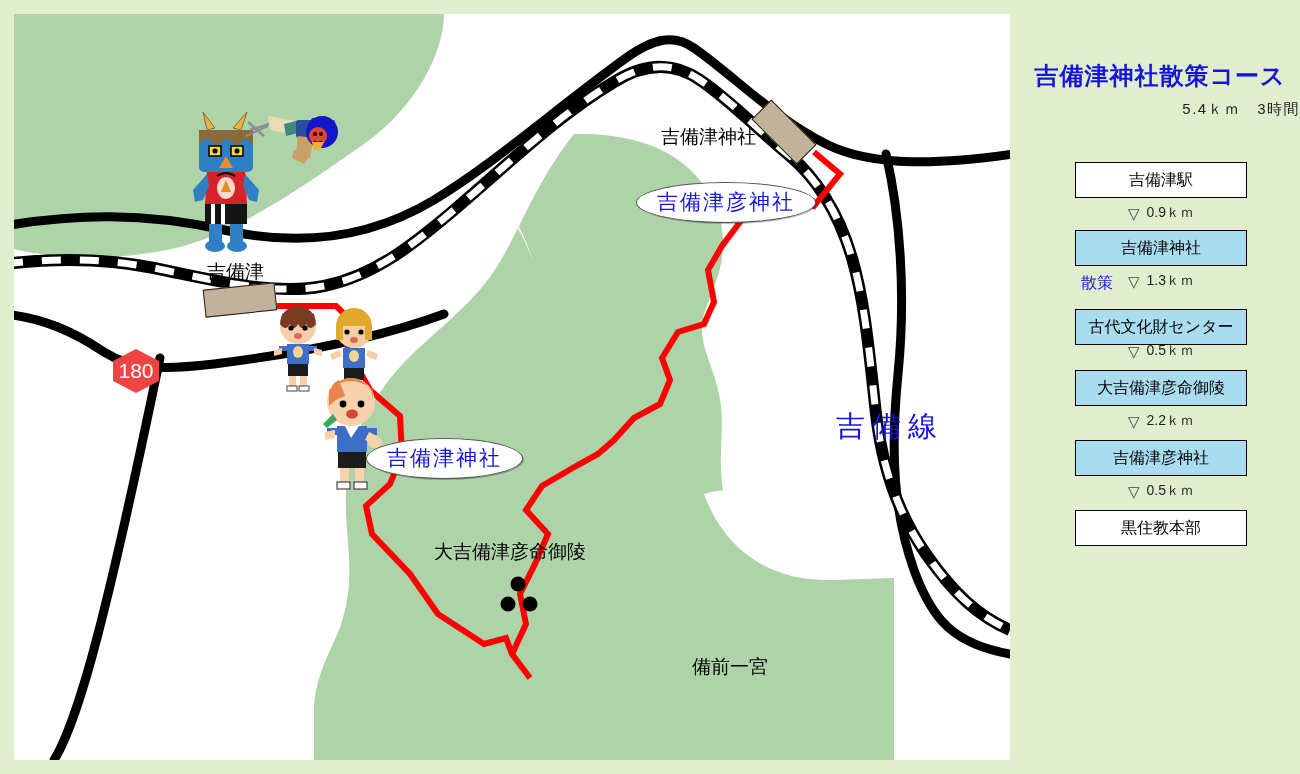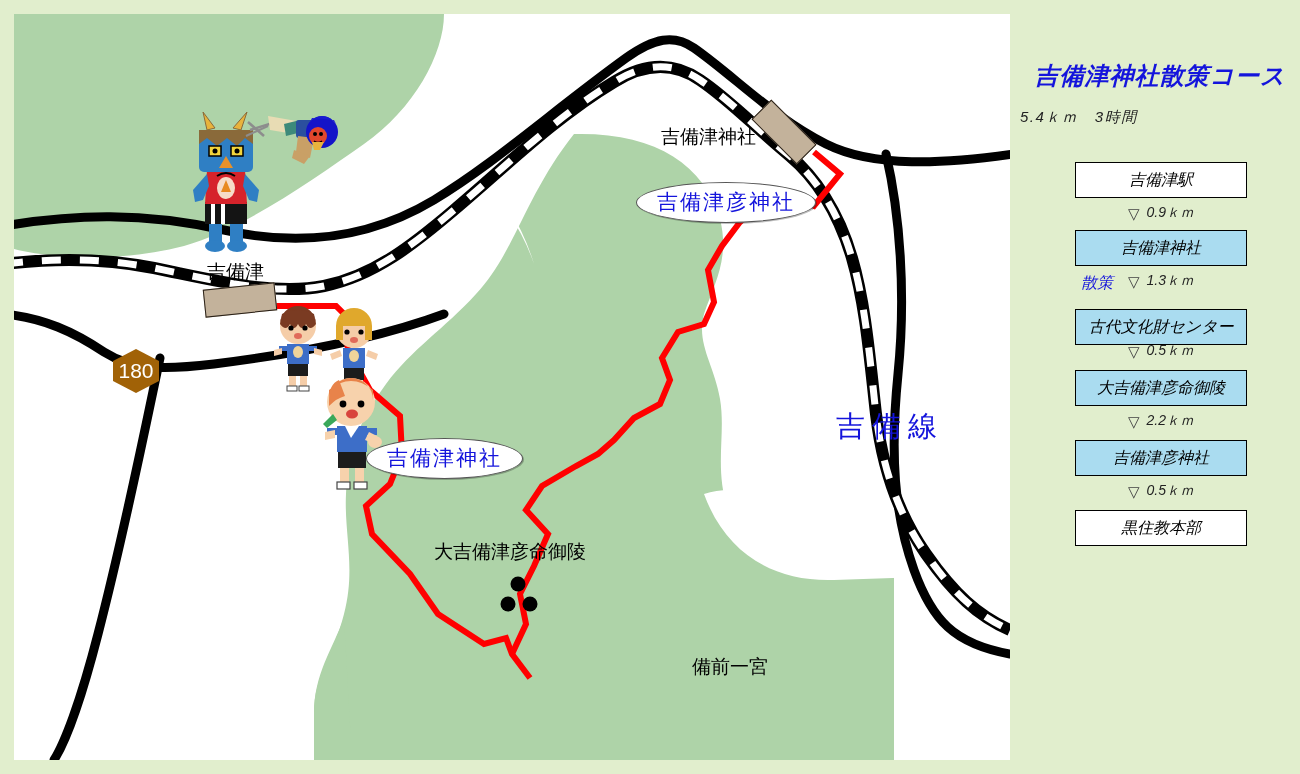--- a/index.html
+++ b/index.html
@@ -29,37 +29,37 @@
     color:#1414dc;font-size:21px;letter-spacing:2px;
     padding:5px 20px 6px 20px;
     box-shadow:1px 1px 0 rgba(0,0,0,.25);
   }
   .rail-name{
     position:absolute;color:#1414dc;font-size:29px;letter-spacing:7px;
     white-space:nowrap;font-weight:normal;
   }
   .shield{
     position:absolute;width:46px;height:44px;
-    background:#a16207;color:#fff;font-size:21px;
+    background:#ef4444;color:#fff;font-size:21px;
     display:flex;align-items:center;justify-content:center;
     clip-path:polygon(50% 0%,100% 27%,100% 73%,50% 100%,0% 73%,0% 27%);
   }
   .station-box{position:absolute;background:#c3b29b;border:1.5px solid #2a2118;}
 
   
   #side{
-    position:absolute;left:1020px;top:0;width:280px;height:774px;font-style:italic;
+    position:absolute;left:1020px;top:0;width:280px;height:774px;
   }
   #side-title{
     position:absolute;left:0;top:60px;width:280px;text-align:center;
     color:#1414dc;font-size:24px;font-weight:bold;letter-spacing:1px;
   }
   #side-sub{
-    position:absolute;left:0;top:100px;width:280px;text-align:left;
-    color:#222;font-size:15px;letter-spacing:1.5px;margin-top:8px;
+    position:absolute;left:0;top:100px;width:280px;text-align:right;
+    color:#222;font-size:15px;letter-spacing:1.5px;
   }
   .route-box{
     position:absolute;left:55px;width:172px;height:36px;
     border:1.6px solid #000;box-sizing:border-box;
     display:flex;align-items:center;justify-content:center;
     font-size:16px;color:#000;white-space:nowrap;
   }
   .route-box.white{background:#ffffff;}
   .route-box.blue{background:#aadcf0;}
   .leg{

